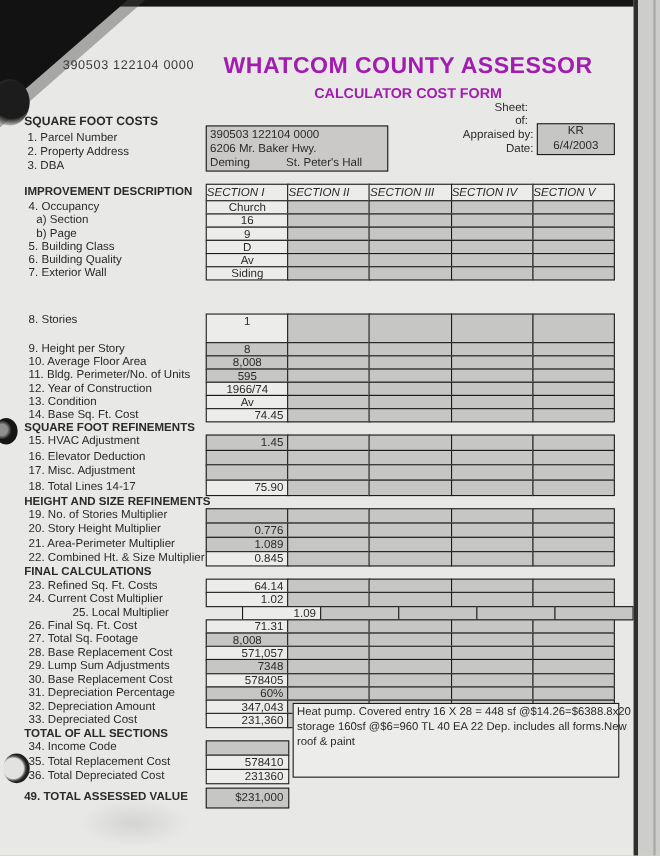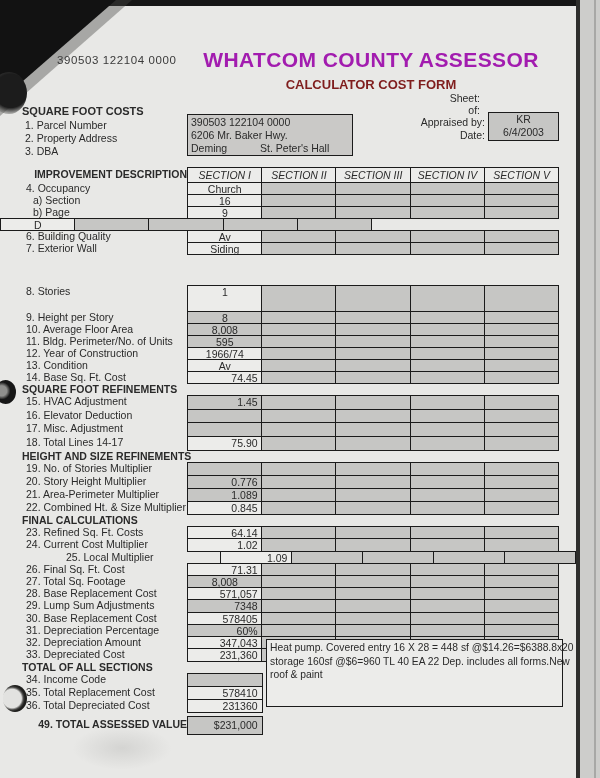--- a/index.html
+++ b/index.html
@@ -21,50 +21,50 @@
   .hole-bottom{position:absolute;left:3px;top:685px;width:24px;height:27px;border-radius:50%;z-index:9;
     background:radial-gradient(circle at 38% 50%, #e2e2e0 0 46%, #4a4a48 56%, #1e1e1c 64% 78%, #c7c7c5 88%);}
   .edge-line{position:absolute;left:576px;top:0;width:4px;height:778px;background:#2e2e2c;}
   .edge-line2{position:absolute;left:594px;top:0;width:2px;height:778px;background:#a8a8a6;}
   .smudge{position:absolute;left:72px;top:726px;width:100px;height:44px;border-radius:50%;
     background:radial-gradient(ellipse at center, rgba(120,120,118,.18), rgba(120,120,118,0) 70%);}
   
   .corner-id{position:absolute;left:57px;top:54px;font-size:11.5px;letter-spacing:.6px;color:#3a3a3a;}
   .title-wrap{position:absolute;left:190px;top:48px;width:362px;text-align:center;}
   .title{font-size:21px;font-weight:bold;letter-spacing:.4px;color:#a21caf;}
-  .subtitle{font-size:13px;font-weight:bold;margin-top:5px;color:#7f1d1d;}
+  .subtitle{font-size:13px;font-weight:bold;margin-top:5px;color:#a21caf;}
   .sheet-label{position:absolute;left:380px;top:92px;width:100px;text-align:right;font-size:10.5px;}
   .of-label{position:absolute;left:380px;top:104px;width:100px;text-align:right;font-size:10.5px;}
   .appr-label{position:absolute;left:365px;top:116px;width:120px;text-align:right;font-size:10.5px;}
   .date-label{position:absolute;left:365px;top:129px;width:120px;text-align:right;font-size:10.5px;}
   .appr-box{position:absolute;left:488px;top:112px;width:71px;height:29px;background:var(--cell_gray);
     border:1.4px solid var(--border);text-align:center;font-size:10.5px;box-sizing:border-box;}
   .appr-box div{line-height:13px;}
   
   .sqft-heading{position:absolute;left:22px;top:105px;font-size:11px;font-weight:bold;}
   .sqft-item{position:absolute;left:25px;font-size:10.5px;}
   .parcel-box{position:absolute;left:187px;top:114px;width:166px;height:42px;background:#cac9c7;
     border:1.4px solid var(--border);box-sizing:border-box;font-size:10.5px;padding:1px 0 0 3px;}
   .parcel-box div{line-height:13px;}
   .parcel-line3 span.dba{margin-left:30px;}
   
   #table-area{position:absolute;left:0;top:167px;width:576px;}
   .trow{display:flex;}
   .trow + .trow{margin-top:-1.4px;}
   .rlabel{width:187px;box-sizing:border-box;padding-left:26px;font-size:10.5px;overflow:hidden;white-space:nowrap;}
   .rlabel.indent{padding-left:33px;}
-  .rlabel.boldlab{font-weight:bold;padding-left:22px;text-align:right;}
+  .rlabel.boldlab{font-weight:bold;padding-left:22px;}
   .hrow{font-size:10.5px;font-weight:bold;padding-left:22px;height:11px;line-height:11px;overflow:visible;white-space:nowrap;}
   .cell{width:75.6px;box-sizing:border-box;border:1.4px solid var(--border);background:var(--cell_gray);
     font-size:10.5px;overflow:hidden;white-space:nowrap;}
   .cell + .cell{margin-left:-1.4px;}
   .cell.white{background:var(--cell_white);}
   .cell.c{text-align:center;}
   .cell.r{text-align:right;padding-right:4px;}
-  .cell.head{background:var(--cell_white);font-style:italic;text-align:center;font-size:10.5px;}
+  .cell.head{background:var(--cell_white);font-style:italic;font-size:10.5px;}
   .notes-head{flex:1;text-align:center;font-size:11px;transform:translateX(-45px);}
   .notes-box{position:absolute;left:266px;top:639px;width:297px;height:68px;border:1.5px solid var(--border);
     background:var(--cell_white);box-sizing:border-box;padding:1px 3px;}
   .notes-box div{font-size:10.3px;line-height:13.5px;white-space:nowrap;}
 </style>
 </head>
 <body>
 
 <div class="page">
   <div class="paper"></div>
@@ -132,20 +132,21 @@
       </div>
       <div class="trow" style="height: 13.4px; line-height: 12px;">
         <div class="rlabel indent">b) Page</div>
         <div class="cell c white">9</div>
         <div class="cell"></div>
         <div class="cell"></div>
         <div class="cell"></div>
         <div class="cell"></div>
       </div>
       <div class="trow" style="height: 13.4px; line-height: 12px;">
+        <div class="rlabel">5. Building Class</div>
         <div class="cell c white">D</div>
         <div class="cell"></div>
         <div class="cell"></div>
         <div class="cell"></div>
         <div class="cell"></div>
       </div>
       <div class="trow" style="height: 13.4px; line-height: 12px;">
         <div class="rlabel">6. Building Quality</div>
         <div class="cell c white">Av</div>
         <div class="cell"></div>

